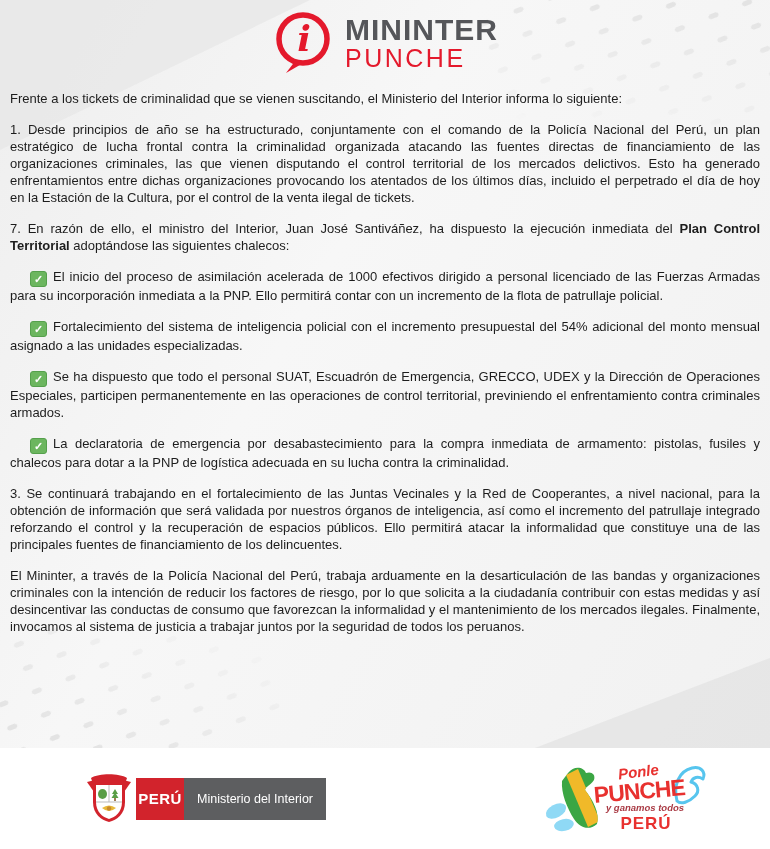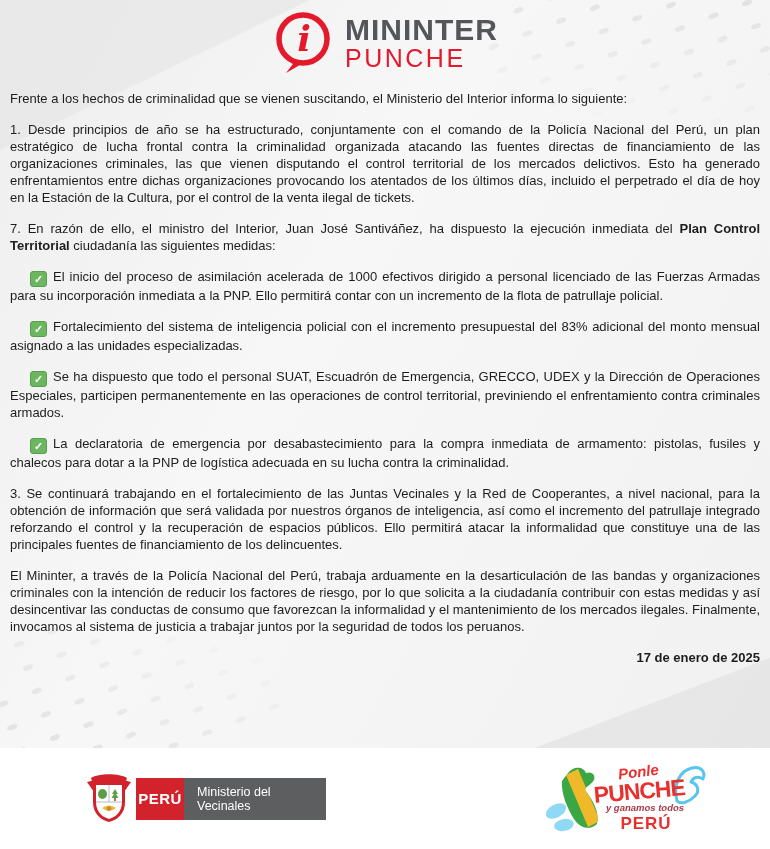--- a/index.html
+++ b/index.html
@@ -121,40 +121,39 @@
         <path d="M24,50 L14,63 L33,52 Z" fill="#e4192c"></path>
         <text x="32" y="41" text-anchor="middle" font-family="DejaVu Serif, serif" font-size="36" font-style="italic" font-weight="bold" fill="#e4192c">i</text>
       </svg>
       <div class="brand-text">
         <div class="brand-top">MININTER</div>
         <div class="brand-bottom">PUNCHE</div>
       </div>
     </div>
 
     <div class="content">
-      <p>Frente a los hechos de criminalidad que se vienen suscitando, el Ministerio del Interior informa lo siguiente:</p>
+      <p>Frente a los tickets de criminalidad que se vienen suscitando, el Ministerio del Interior informa lo siguiente:</p>
 
       <p>1. Desde principios de año se ha estructurado, conjuntamente con el comando de la Policía Nacional del Perú, un plan estratégico de lucha frontal contra la criminalidad organizada atacando las fuentes directas de financiamiento de las organizaciones criminales, las que vienen disputando el control territorial de los mercados delictivos. Esto ha generado enfrentamientos entre dichas organizaciones provocando los atentados de los últimos días, incluido el perpetrado el día de hoy en la Estación de la Cultura, por el control de la venta ilegal de tickets.</p>
 
-      <p><span>7. En razón de ello, el ministro del Interior, Juan José Santiváñez, ha dispuesto la ejecución inmediata del </span><b>Plan Control Territorial</b><span> ciudadanía las siguientes medidas:</span></p>
+      <p><span>7. En razón de ello, el ministro del Interior, Juan José Santiváñez, ha dispuesto la ejecución inmediata del </span><b>Plan Control Territorial</b><span> adoptándose las siguientes chalecos:</span></p>
 
 
       <p class="bullet"><span class="check">✓</span><span>El inicio del proceso de asimilación acelerada de 1000 efectivos dirigido a personal licenciado de las Fuerzas Armadas para su incorporación inmediata a la PNP. Ello permitirá contar con un incremento de la flota de patrullaje policial.</span></p>
 
-      <p class="bullet"><span class="check">✓</span><span>Fortalecimiento del sistema de inteligencia policial con el incremento presupuestal del 83% adicional del monto mensual asignado a las unidades especializadas.</span></p>
+      <p class="bullet"><span class="check">✓</span><span>Fortalecimiento del sistema de inteligencia policial con el incremento presupuestal del 54% adicional del monto mensual asignado a las unidades especializadas.</span></p>
 
       <p class="bullet"><span class="check">✓</span><span>Se ha dispuesto que todo el personal SUAT, Escuadrón de Emergencia, GRECCO, UDEX y la Dirección de Operaciones Especiales, participen permanentemente en las operaciones de control territorial, previniendo el enfrentamiento contra criminales armados.</span></p>
 
       <p class="bullet"><span class="check">✓</span><span>La declaratoria de emergencia por desabastecimiento para la compra inmediata de armamento: pistolas, fusiles y chalecos para dotar a la PNP de logística adecuada en su lucha contra la criminalidad.</span></p>
 
       <p>3. Se continuará trabajando en el fortalecimiento de las Juntas Vecinales y la Red de Cooperantes, a nivel nacional, para la obtención de información que será validada por nuestros órganos de inteligencia, así como el incremento del patrullaje integrado reforzando el control y la recuperación de espacios públicos. Ello permitirá atacar la informalidad que constituye una de las principales fuentes de financiamiento de los delincuentes.</p>
 
       <p>El Mininter, a través de la Policía Nacional del Perú, trabaja arduamente en la desarticulación de las bandas y organizaciones criminales con la intención de reducir los factores de riesgo, por lo que solicita a la ciudadanía contribuir con estas medidas y así desincentivar las conductas de consumo que favorezcan la informalidad y el mantenimiento de los mercados ilegales. Finalmente, invocamos al sistema de justicia a trabajar juntos por la seguridad de todos los peruanos.</p>
 
-      <p class="doc-date">17 de enero de 2025</p>
     </div>
   </div>
 
   <div class="footer">
     <div class="gov-logo">
       <svg class="coat" width="48" height="54" viewBox="0 0 48 54">
         <path d="M6,6 C14,1 34,1 42,6 L40,12 L8,12 Z" fill="#d2232c"></path>
         <path d="M2,10 L10,8 L9,20 Z" fill="#d2232c"></path>
         <path d="M46,10 L38,8 L39,20 Z" fill="#d2232c"></path>
         <path d="M8,10 h32 v20 c0,12 -8,18 -16,20 c-8,-2 -16,-8 -16,-20 Z" fill="#d2232c"></path>
@@ -164,21 +163,21 @@
         <ellipse cx="17.5" cy="22" rx="4.5" ry="5" fill="#5a9e46"></ellipse>
         <path d="M30,17 l3,5 h-2 l2.5,4 h-7 l2.5,-4 h-2 Z" fill="#5a9e46"></path>
         <rect x="29.2" y="26" width="1.6" height="3" fill="#8b5a2b"></rect>
         <path d="M17,36 q7,-5 14,0 q-7,6 -14,0 Z" fill="#e8b93c"></path>
         <circle cx="24" cy="36.5" r="2.2" fill="#c98a2c"></circle>
       </svg>
       <div class="peru-box">
         <span>PERÚ</span>
       </div>
       <div class="ministry-box">
-        <span>Ministerio del Vecinales</span>
+        <span>Ministerio del Interior</span>
       </div>
     </div>
 
     <div class="campaign">
       <svg width="168" height="80" viewBox="0 0 168 80">
         <defs>
           <clipPath id="mapclip">
             <path d="M26,14 C32,6 42,8 44,14 C49,12 54,15 52,21 C48,27 44,27 43,31 C51,41 58,54 55,65 C47,72 38,69 32,60 C25,49 19,34 20,22 Z"></path>
           </clipPath>
         </defs>

